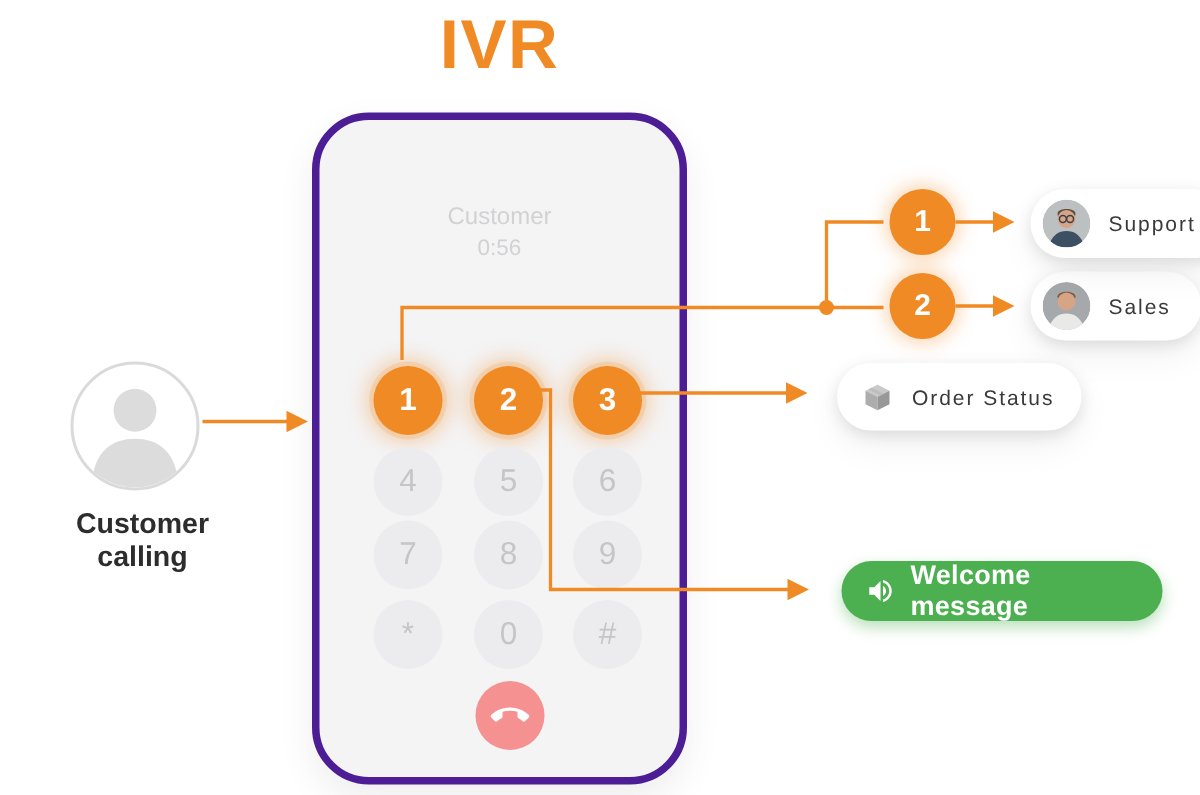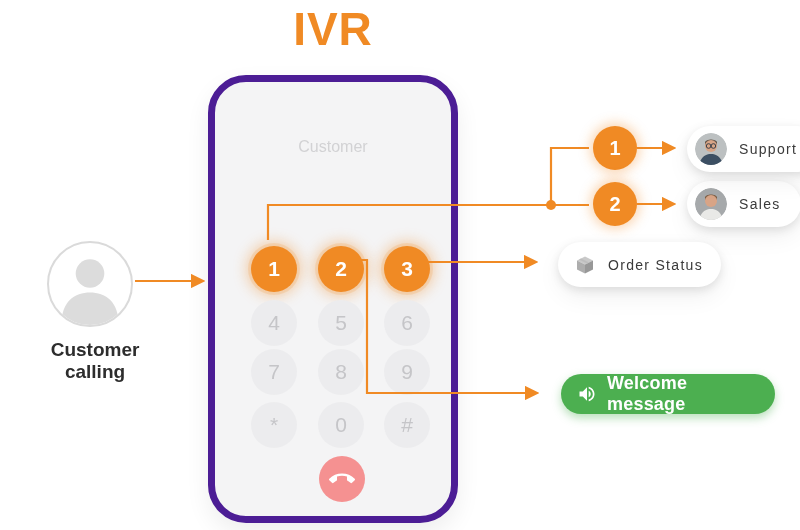--- a/index.html
+++ b/index.html
@@ -12,21 +12,21 @@
   
   .ivr-title{
     position:absolute;left:185px;top:2px;width:250px;
     text-align:center;font-size:46px;font-weight:800;letter-spacing:1px;
     color:var(--accent,#F08A24);
   }
   
   .phone{
     position:absolute;left:185px;top:75px;width:250px;height:448px;
     background:var(--phone-bg,#F4F4F5);
-    border:7px solid #4c1d95;border-radius:38px;box-sizing:border-box;
+    border:5px solid #4c1d95;border-radius:38px;box-sizing:border-box;
     box-shadow:0 10px 25px rgba(0,0,0,.07);
     z-index:1;
   }
   .phone-status{position:absolute;left:0;top:54px;width:100%;text-align:center;color:#d2d2d4;}
   .phone-status .name{font-size:16px;line-height:22px;}
   .phone-status .timer{font-size:15px;line-height:20px;}
   .key{
     position:absolute;width:46px;height:46px;border-radius:50%;
     background:var(--key-gray,#ECECEE);color:#c5c5c8;
     display:flex;align-items:center;justify-content:center;
@@ -102,20 +102,21 @@
       <path d="M400,262 H511" marker-end="url(#arr)"></path>
       <path d="M614,148 H649" marker-end="url(#arr)"></path>
       <path d="M614,204 H649" marker-end="url(#arr)"></path>
     </g>
     <circle cx="528" cy="205" r="5" fill="#F08A24"></circle>
   </svg>
 
   <div class="phone">
     <div class="phone-status">
       <div class="name">Customer</div>
+      <div class="timer">0:56</div>
     </div>
 
     <div class="key active c1 r1">1</div>
     <div class="key active c2 r1">2</div>
     <div class="key active c3 r1">3</div>
     <div class="key c1 r2">4</div>
     <div class="key c2 r2">5</div>
     <div class="key c3 r2">6</div>
     <div class="key c1 r3">7</div>
     <div class="key c2 r3">8</div>

